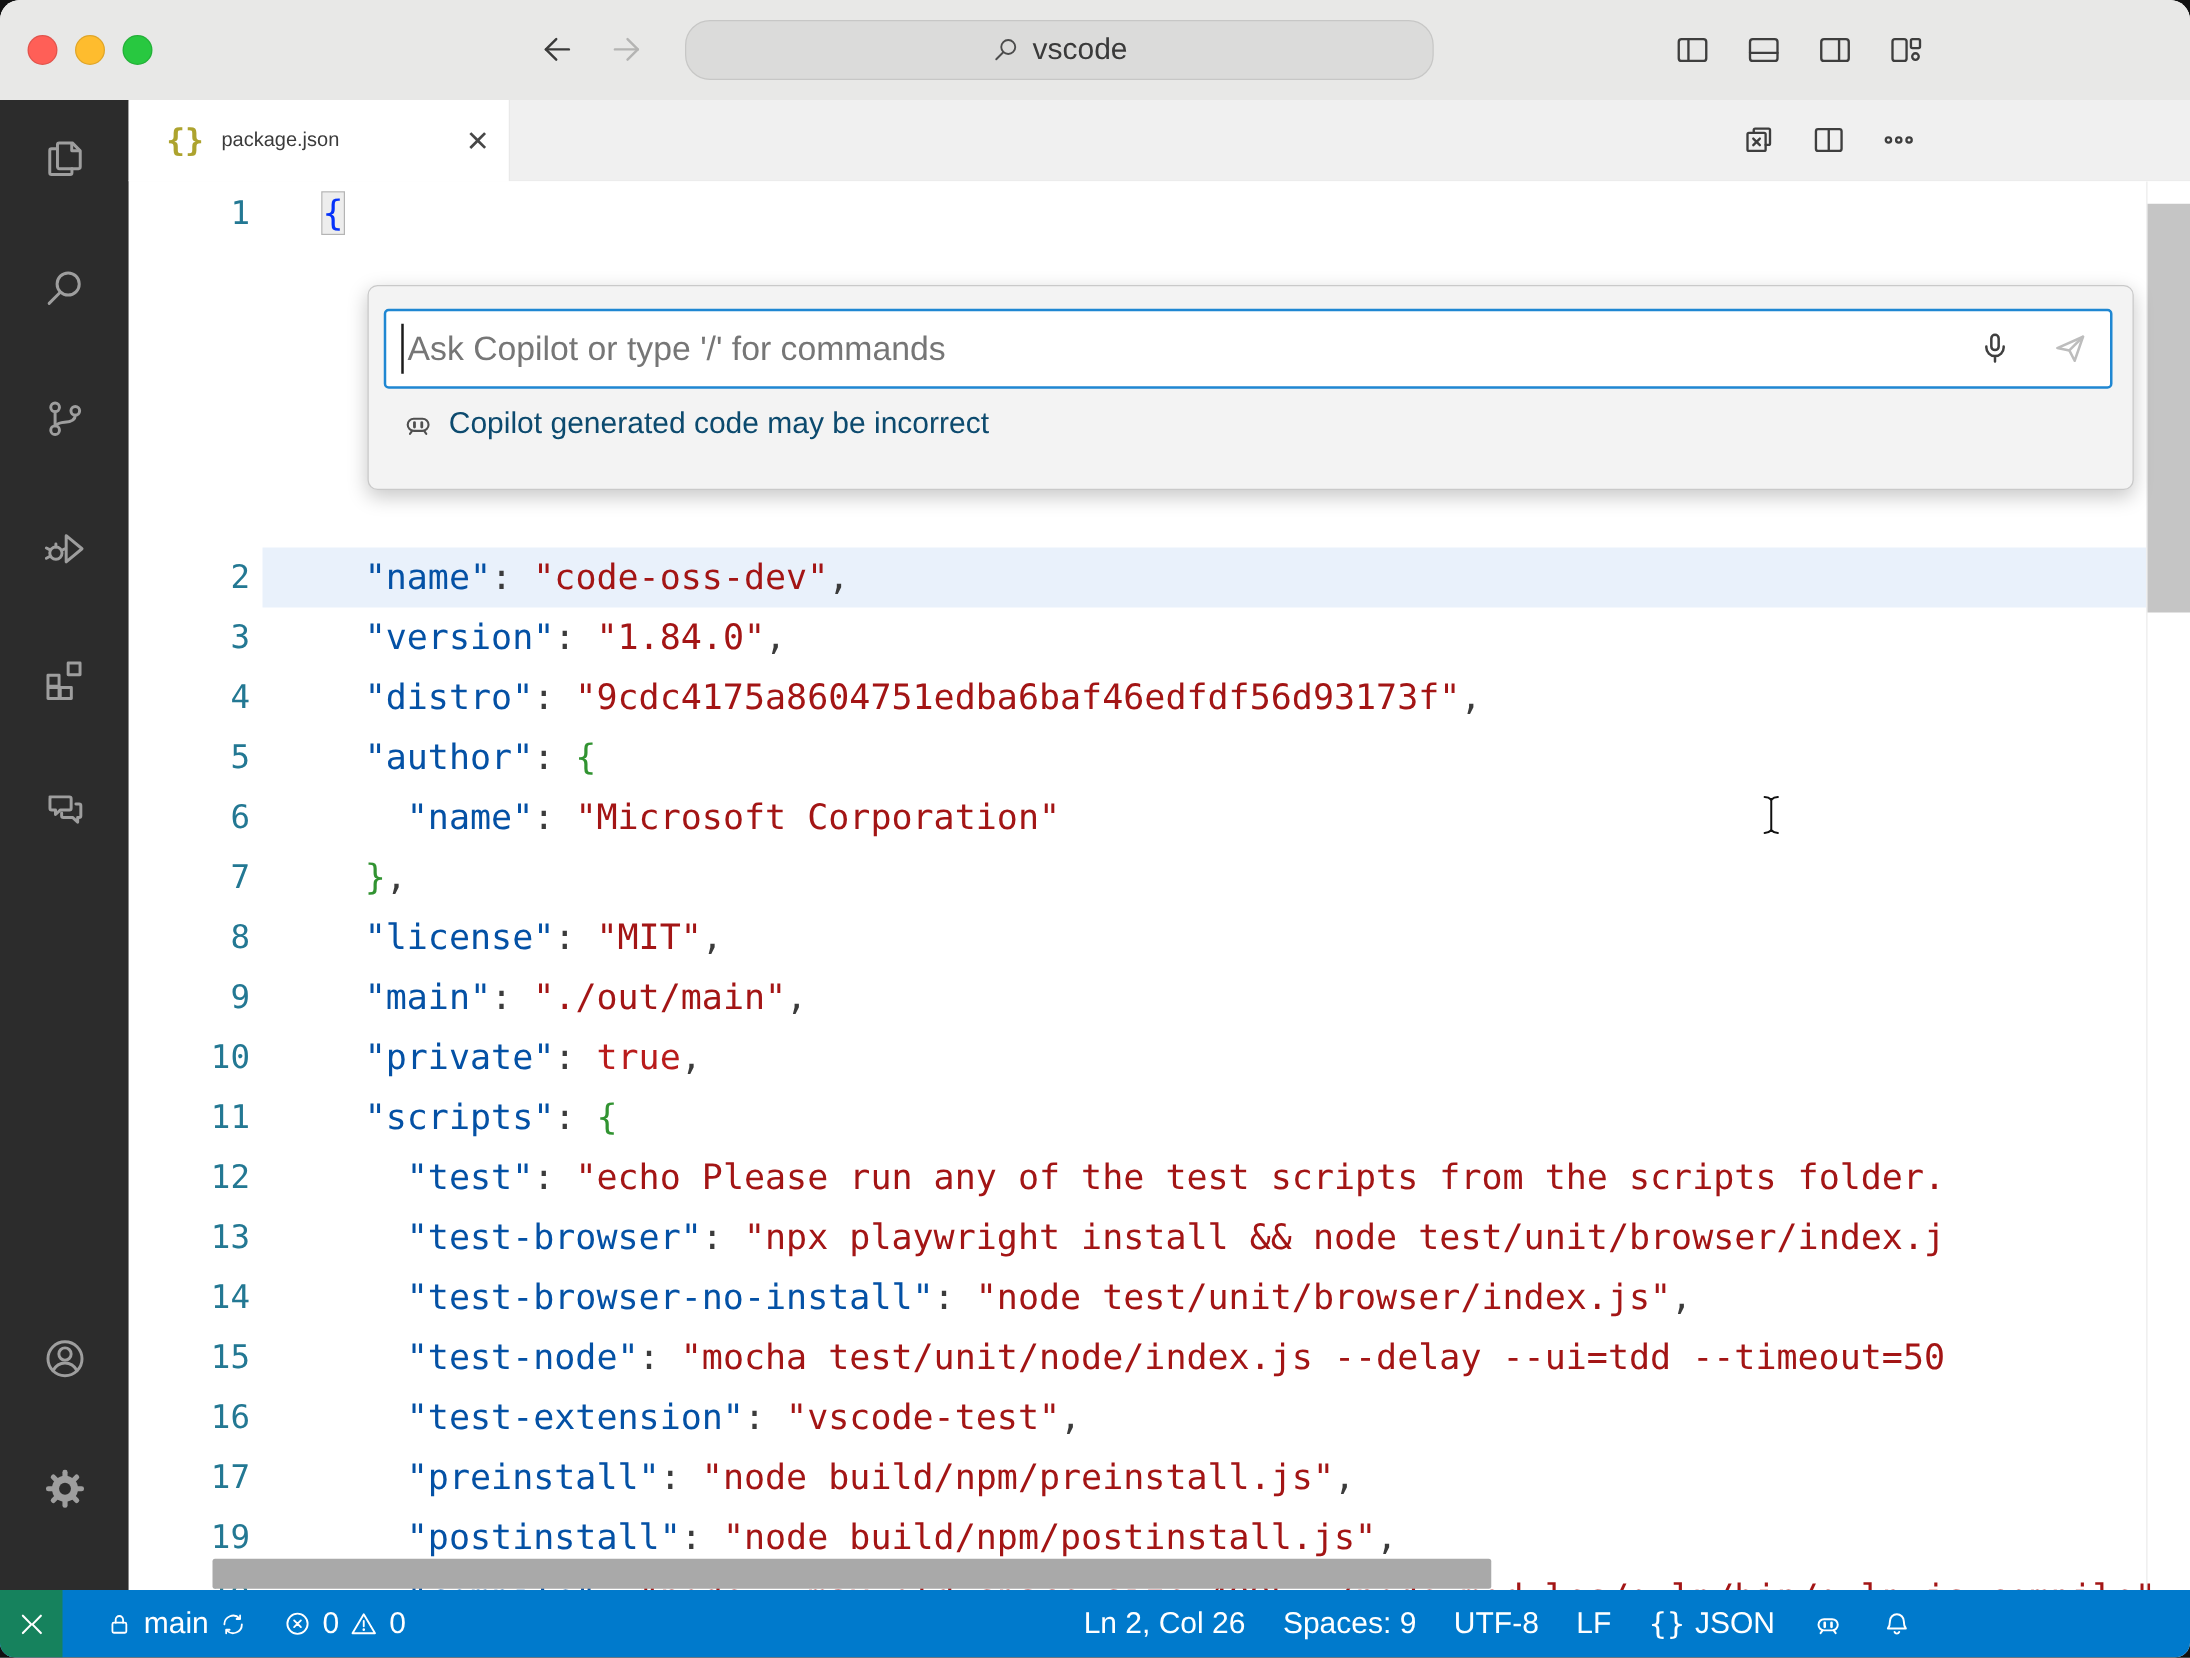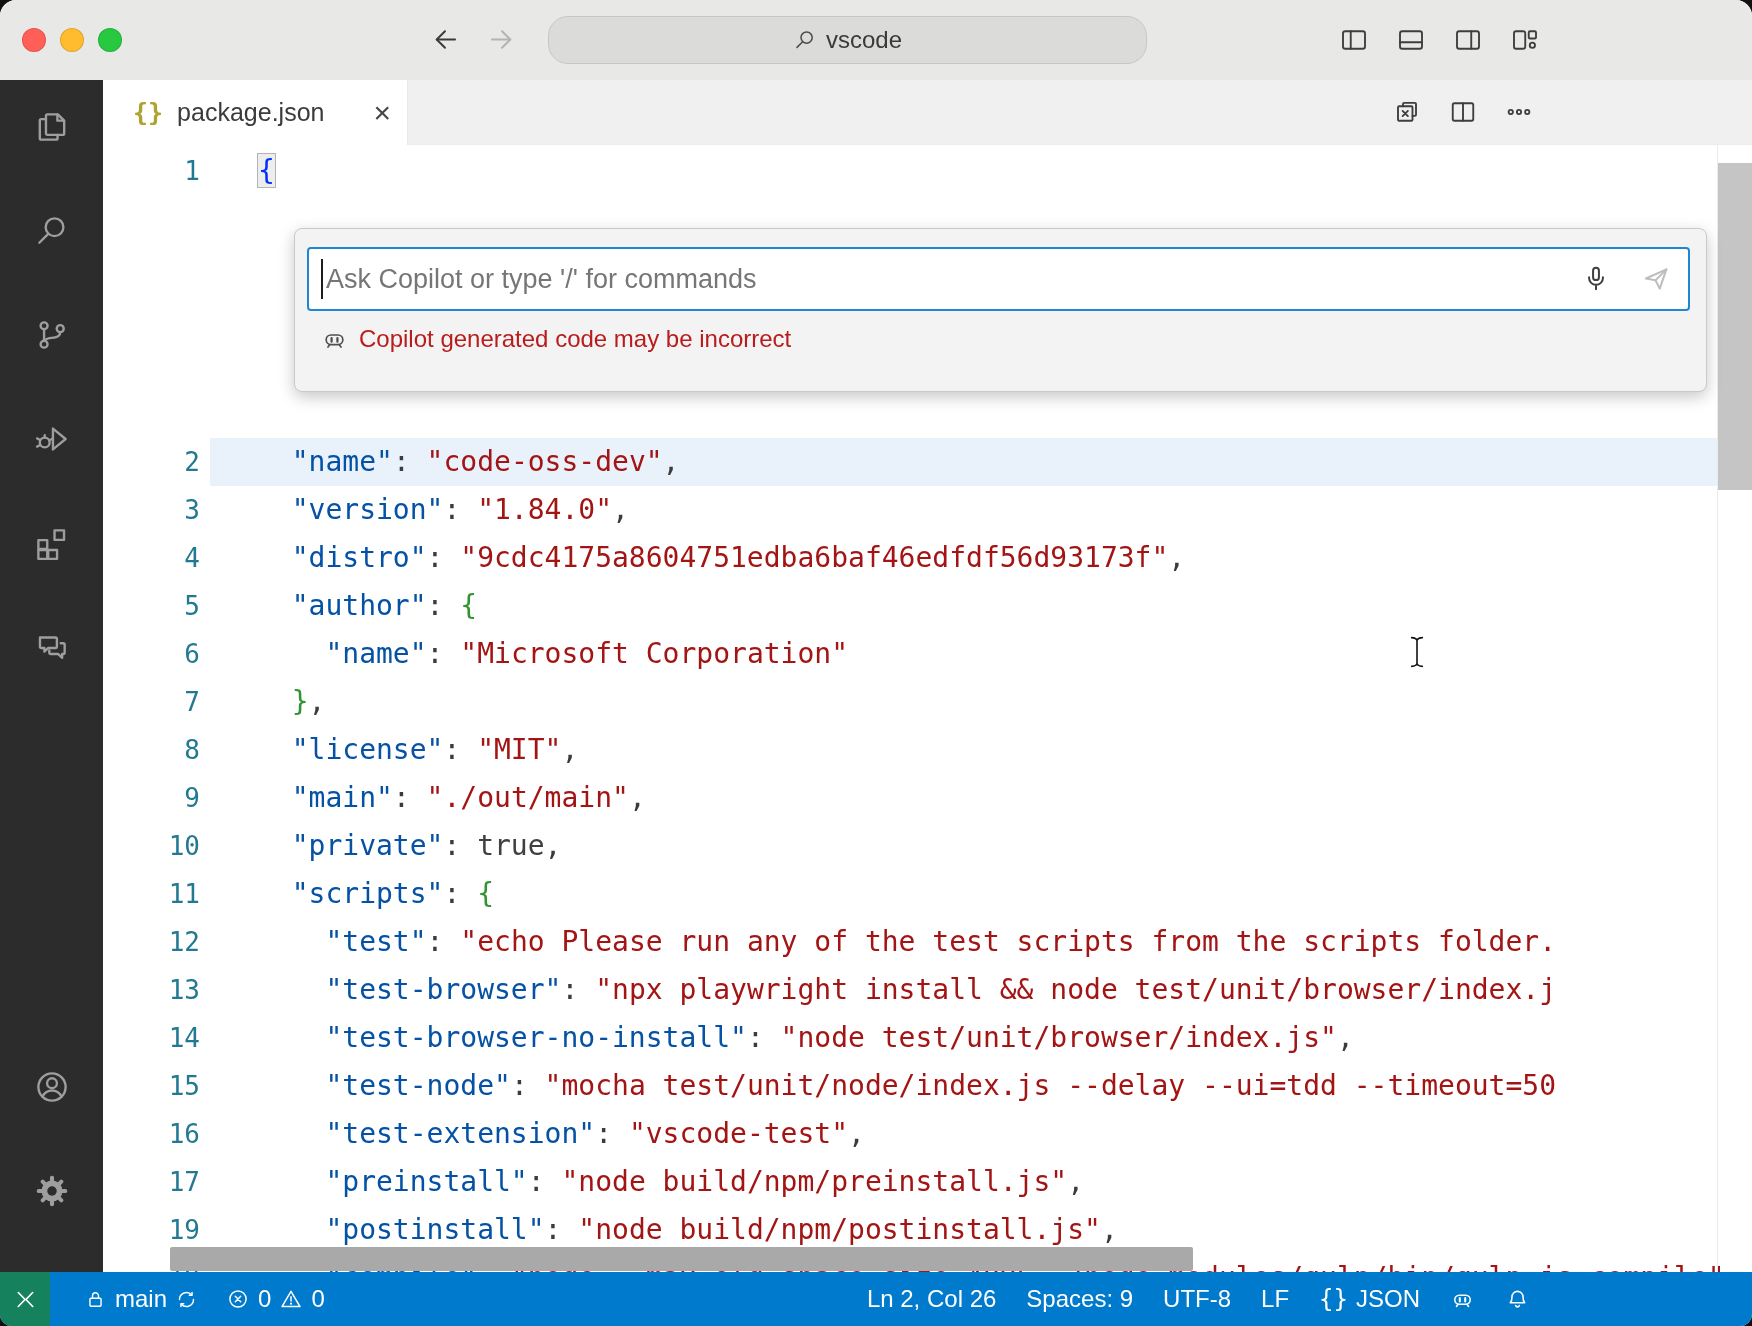--- a/index.html
+++ b/index.html
@@ -27,49 +27,49 @@
     display:flex;flex-direction:column;justify-content:space-between;align-items:center;padding:22px 0 56px 0;box-sizing:border-box;}
   .act-group{display:flex;flex-direction:column;gap:54px;align-items:center;}
   .act-item{width:50px;height:50px;display:flex;align-items:center;justify-content:center;color:#9e9e9e;cursor:pointer;}
   .act-item .i{width:38px;height:38px;}
 
   
   .tabbar{position:absolute;left:103px;top:80px;width:1649px;height:65px;background:#f0f0f0;border-bottom:1px solid #ececec;box-sizing:border-box;}
   .tab{position:absolute;left:0;top:0;width:305px;height:65px;background:#fff;display:flex;align-items:center;
     padding-left:30px;box-sizing:border-box;border-right:1px solid #e9e9e9;cursor:pointer;}
   .tab .jsonglyph{font-family:"DejaVu Sans Mono",monospace;font-size:25px;font-weight:bold;color:#ada32e;}
-  .tab .label{font-size:25px;color:#3b3b3b;margin-left:14px;}
+  .tab .label{font-size:16px;color:#3b3b3b;margin-left:14px;}
   .tab .close{margin-left:auto;margin-right:16px;font-size:30px;color:#474747;line-height:1;cursor:pointer;}
   .editoractions{position:absolute;right:218px;top:17px;display:flex;gap:26px;color:#3e3e3e;}
   .editoractions .i{width:30px;height:30px;cursor:pointer;}
 
   
   .editor{position:absolute;left:103px;top:145px;width:1649px;height:1127px;background:#fff;overflow:hidden;}
   .codewrap{position:absolute;left:0;top:2px;width:100%;}
   .line{position:relative;height:48px;line-height:48px;white-space:pre;
     font-family:"DejaVu Sans Mono",monospace;font-size:28px;}
   .line .ln{position:absolute;left:0;top:0;width:97px;text-align:right;color:#237893;font-size:26px;}
   .line .code{display:block;margin-left:155px;}
   .line.current{background:linear-gradient(#e9f1fb,#e9f1fb) no-repeat 107px 0/1507px 100%;}
   .seg.k{color:#0451a5;} .seg.s{color:#a31515;} .seg.p{color:#3b3b3b;}
-  .seg.b1{color:#0431fa;} .seg.b2{color:#319331;} .seg.bool{color:#404040;}
+  .seg.b1{color:#0431fa;} .seg.b2{color:#319331;} .seg.bool{color:#b91c1c;}
   .seg.bm{background:#ededed;outline:1px solid #b4b4b4;}
   .widget-zone{height:243px;}
 
   
   .copilot-widget{position:absolute;left:155px;top:83px;width:1413px;height:164px;background:#f3f3f3;
     border:1px solid #c9c9c9;border-radius:8px;box-shadow:0 5px 16px rgba(0,0,0,.22);box-sizing:border-box;z-index:5;margin-left:36px;}
   .chat-input{position:absolute;left:12px;top:18px;right:16px;height:64px;background:#fff;border:2px solid #1f87d2;
     border-radius:4px;display:flex;align-items:center;box-sizing:border-box;cursor:text;}
   .chat-caret{width:2px;height:40px;background:#1c1c1c;margin-left:12px;}
   .chat-ph{margin-left:3px;font-size:27px;color:#767676;}
   .chat-spacer{flex:1;}
   .chat-input .mic{width:32px;height:32px;color:#3f3f3f;cursor:pointer;}
   .chat-input .send{width:32px;height:32px;color:#bdbdbd;margin-left:28px;margin-right:16px;cursor:pointer;}
-  .chat-hint{position:absolute;left:26px;top:96px;display:flex;align-items:flex-end;gap:11px;color:#b91c1c;}
+  .chat-hint{position:absolute;left:26px;top:96px;display:flex;align-items:flex-end;gap:11px;color:#0c4a6e;}
   .chat-hint .i{width:27px;height:27px;color:#4f4f4f;}
   .chat-hint .txt{font-size:24px;}
 
   
   .vtrack{position:absolute;left:1614px;top:0;width:35px;height:100%;border-left:1px solid #ececec;}
   .vthumb{position:absolute;left:1615px;top:18px;width:34px;height:327px;background:#c5c5c5;}
   .hthumb{position:absolute;left:67px;top:1102px;width:1023px;height:24px;background:#a9a9a9;border-radius:2px;}
   .ibeam{position:absolute;left:1305px;top:490px;width:18px;height:34px;color:#111;z-index:9;}
 
   

